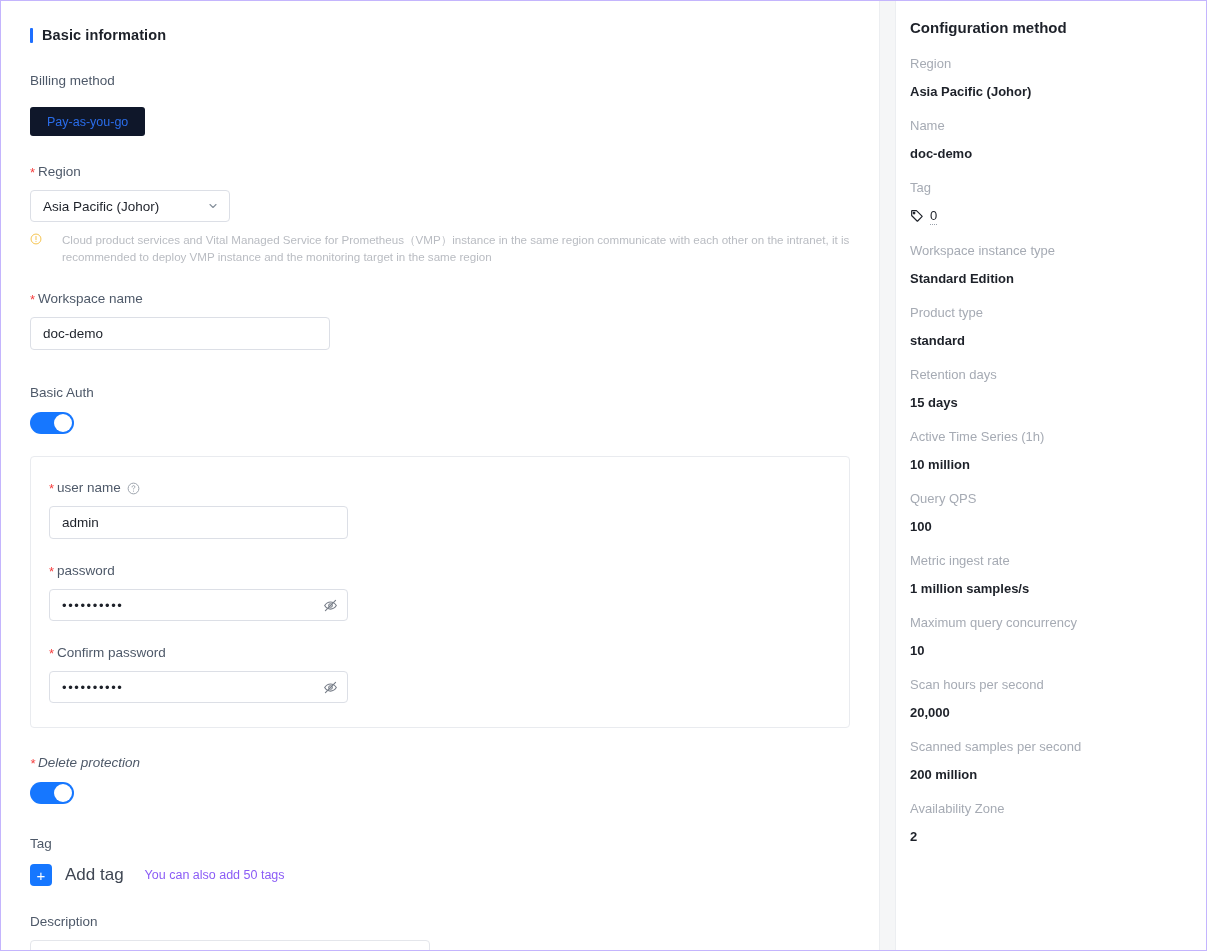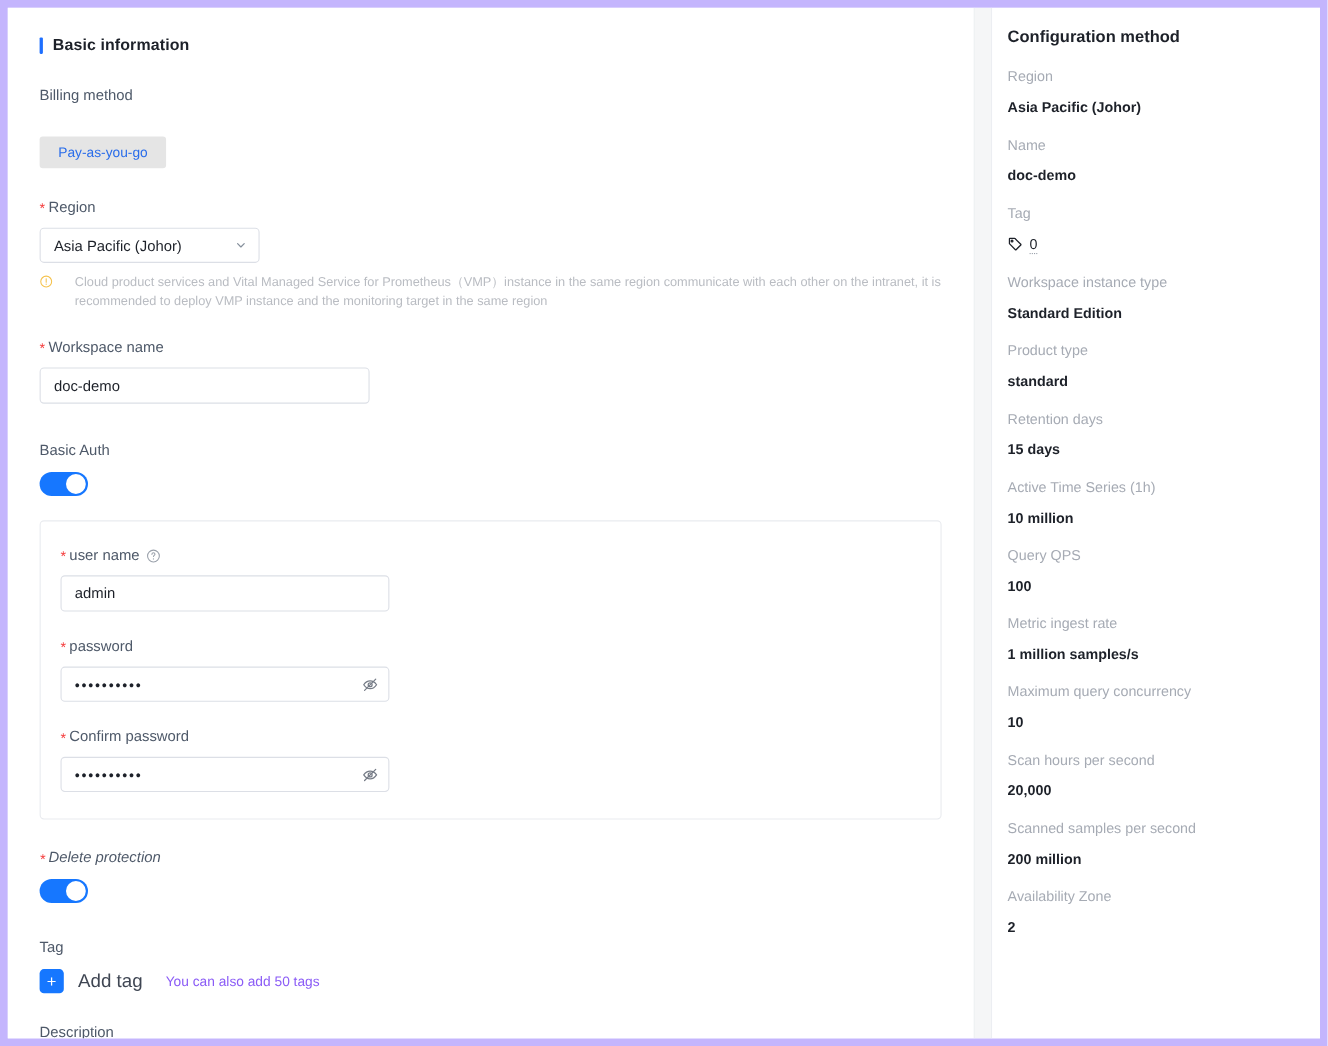--- a/index.html
+++ b/index.html
@@ -6,21 +6,21 @@
   html, body {
     margin: 0; padding: 0;
     background: #ffffff;
     font-family: "Liberation Sans", sans-serif;
   }
   #page {
     position: relative;
     width: 1207px;
     height: 951px;
     background: #ffffff;
-    border: 7px solid #c4b5fd;
+    border: 1px solid #c4b5fd;
     overflow: hidden;
     display: flex;
   }
 
   
   .form-panel {
     width: 878px;
     height: 100%;
     background: #ffffff;
     padding: 24px 28px 0 29px;
@@ -69,24 +69,24 @@
     position: relative;
     top: 1px;
   }
 
   
   .billing-block { margin-top: 27px; }
   .chip {
     display: inline-flex;
     align-items: center;
     justify-content: center;
-    margin-top: 28px;
+    margin-top: 17px;
     height: 29px;
     padding: 0 17px;
-    background: #e5e5e5;
+    background: #0f172a;
     color: #2a6dea;
     font-size: 12.5px;
     border-radius: 3px;
     cursor: default;
   }
 
   
   .region-block { margin-top: 27px; }
   .select {
     margin-top: 9px;

